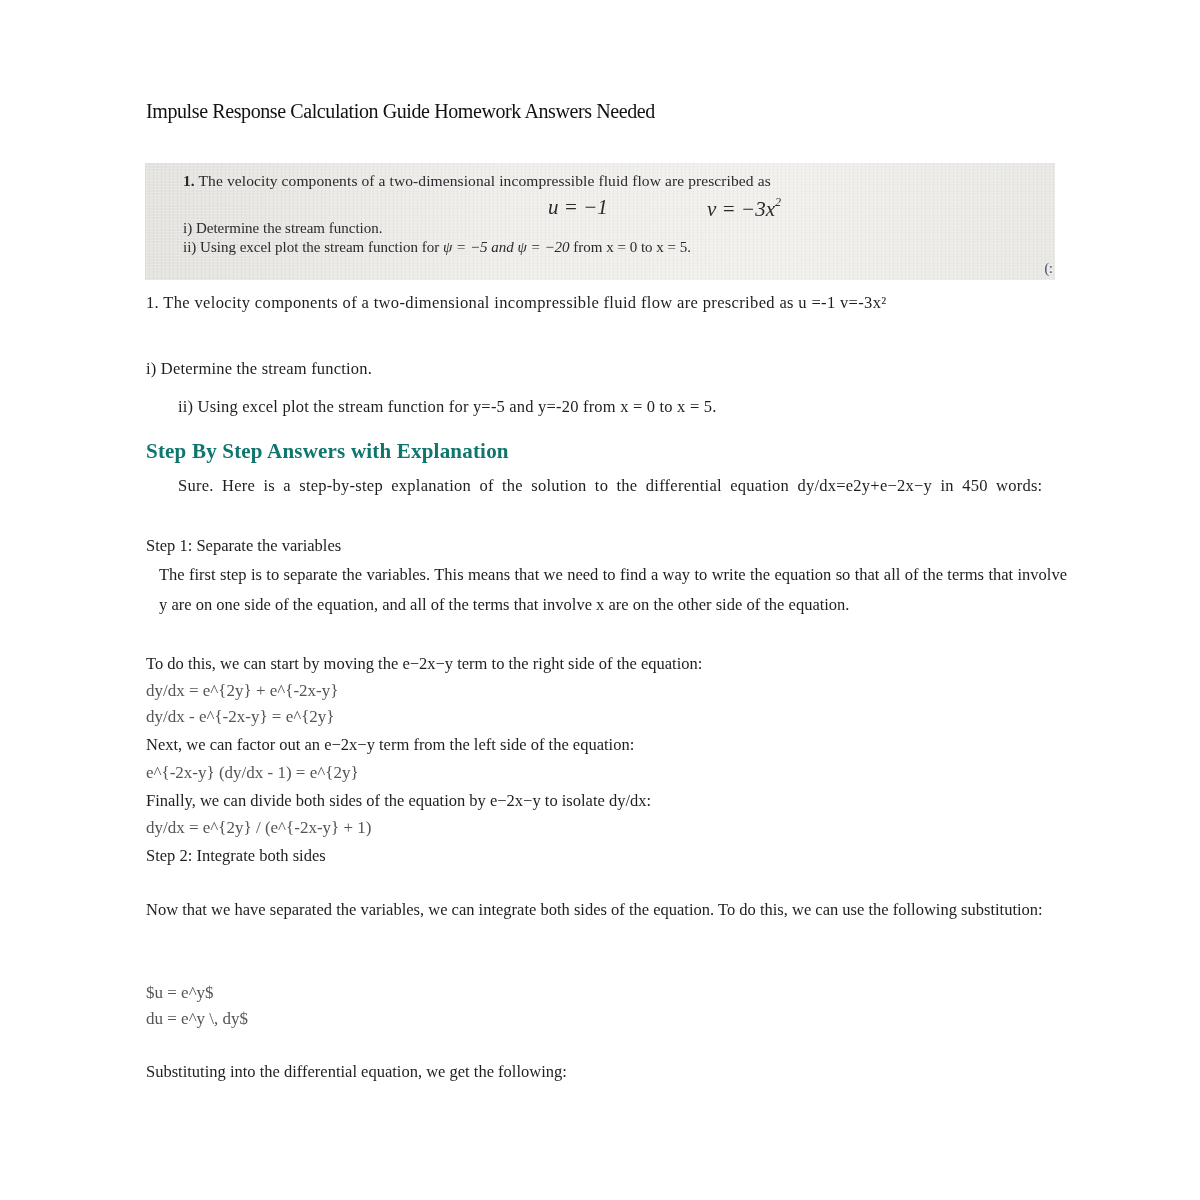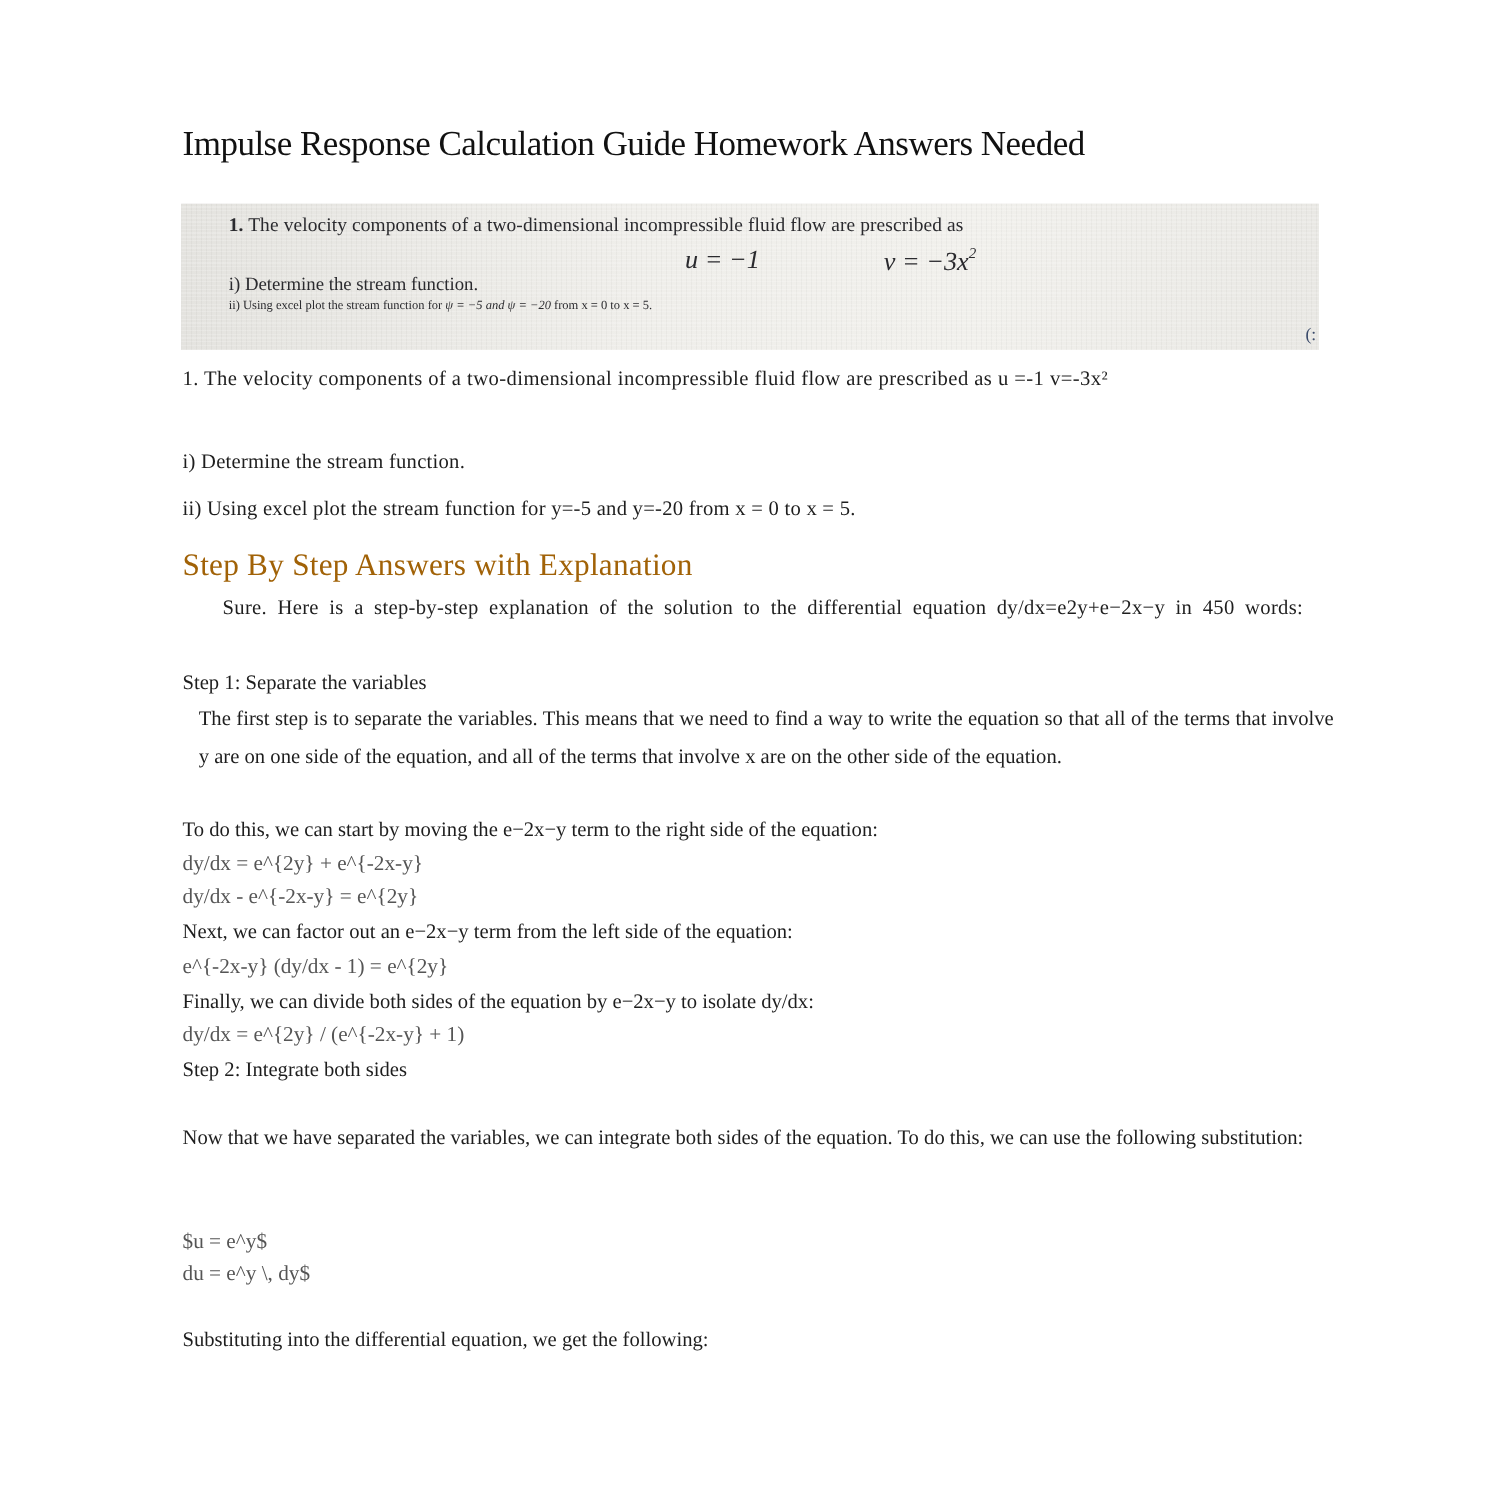--- a/index.html
+++ b/index.html
@@ -19,21 +19,21 @@
       position: absolute;
       left: 146px;
       top: 0;
       width: 908px;
     }
     .title {
       position: absolute;
       top: 100px;
       left: 0;
       width: 908px;
-      font-size: 28px;
+      font-size: 20px;
       letter-spacing: -0.4px;
       white-space: nowrap;
       color: #111;
       margin: 0;
       font-weight: normal;
     }
     .question-image {
       position: absolute;
       top: 163px;
       left: -1px;
@@ -71,21 +71,21 @@
       position: absolute;
       left: 38px;
       top: 57px;
       font-size: 15px;
       white-space: nowrap;
     }
     .qi-line3 {
       position: absolute;
       left: 38px;
       top: 76px;
-      font-size: 10px;
+      font-size: 15px;
       white-space: nowrap;
     }
     .qi-line3 i { font-style: italic; }
     .qi-corner {
       position: absolute;
       right: 2px;
       top: 98px;
       font-size: 14px;
       color: #3a4a6a;
     }
@@ -106,29 +106,30 @@
       top: 288px;
       letter-spacing: 0.35px;
     }
     .q-part-i {
       top: 354px;
       letter-spacing: 0.2px;
     }
     .q-part-ii {
       top: 392px;
       letter-spacing: 0.2px;
+      margin-left: 32px;
     }
     .section-heading {
       position: absolute;
       top: 439px;
       left: 0;
-      font-size: 25px;
-      color: #a16207;
-      margin: 0;
-      font-weight: normal;
+      font-size: 21px;
+      color: #0f766e;
+      margin: 0;
+      font-weight: bold;
       letter-spacing: 0.2px;
       white-space: nowrap;
     }
     .intro {
       top: 471px;
       letter-spacing: 0.25px;
       word-spacing: 4px;
       margin-left: 32px;
     }
     .step1 { top: 531px; }

